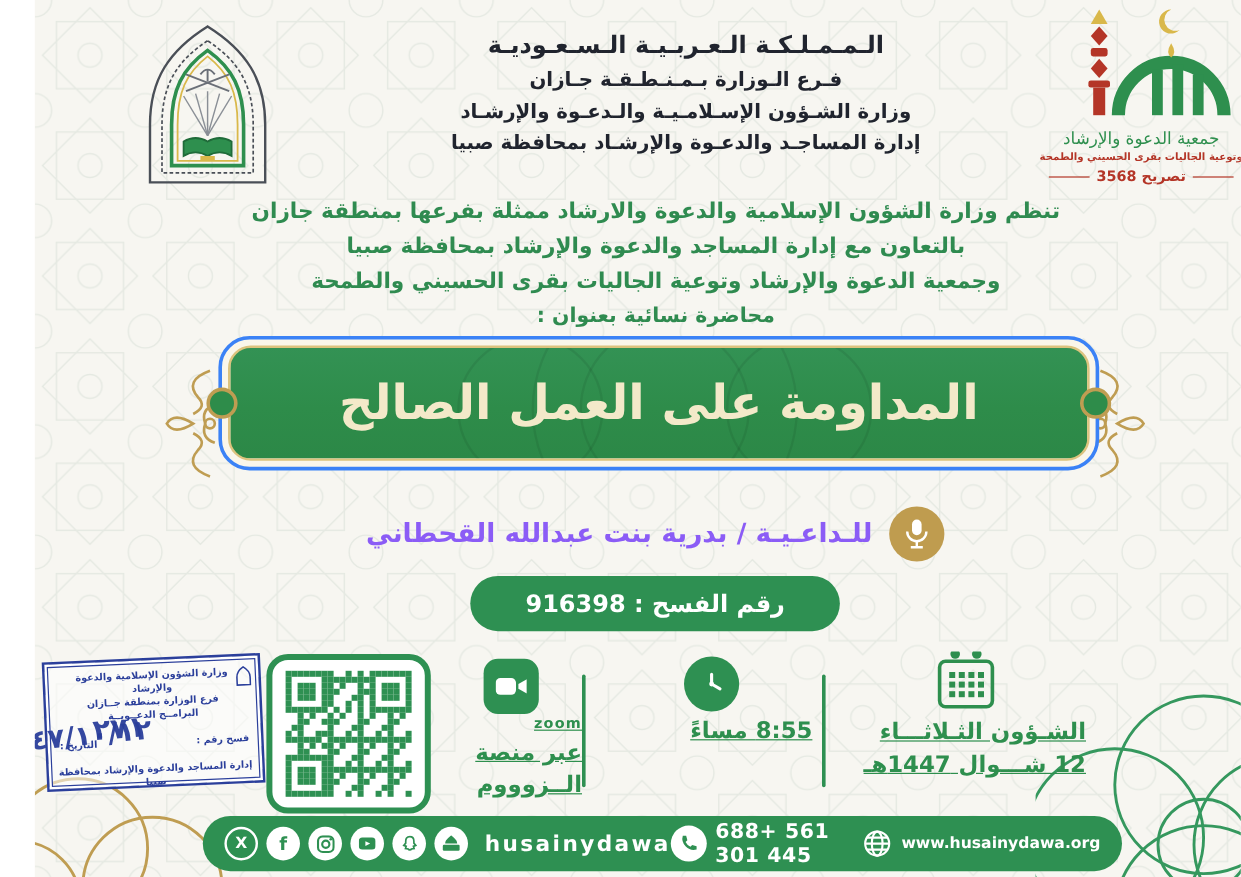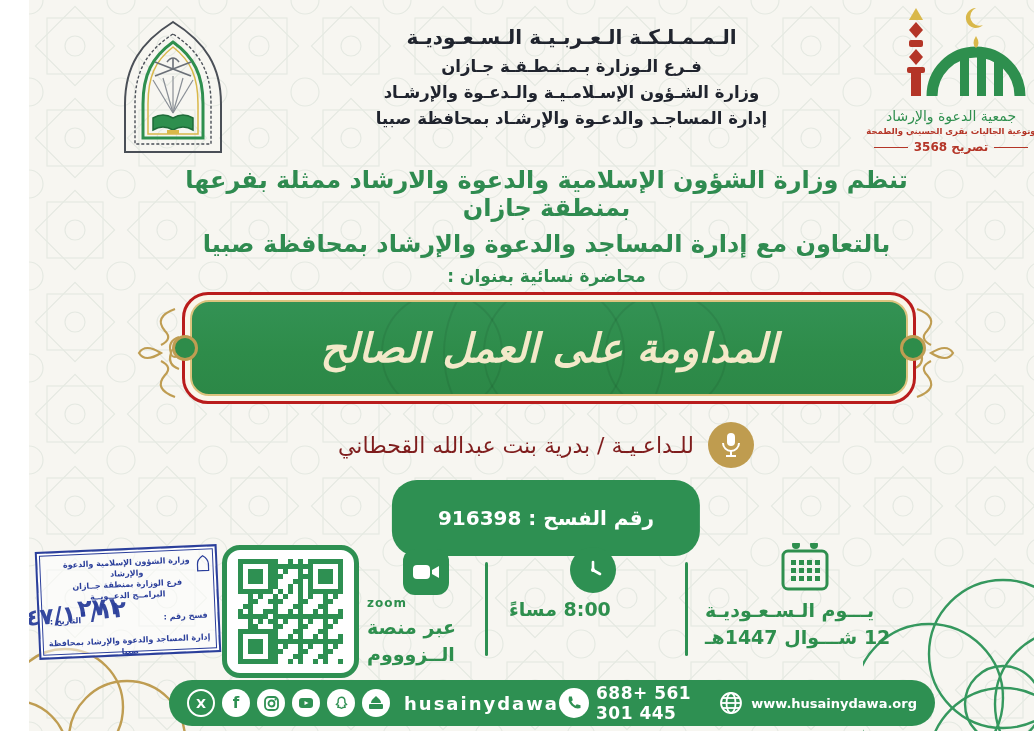--- a/index.html
+++ b/index.html
@@ -17,59 +17,59 @@
   .header-text .ln{font-size:16.5px;font-weight:bold;margin-bottom:7px;}
 
   .assoc{left:822px;top:6px;width:200px;text-align:center;direction:rtl;}
   .assoc .name{color:#2e8f4e;font-weight:normal;font-size:14px;margin-top:2px;}
   .assoc .sub{color:#b43527;font-weight:bold;font-size:8.5px;margin-top:2px;}
   .assoc .lic{color:#b43527;font-weight:bold;font-size:12px;margin-top:4px;display:flex;align-items:center;justify-content:center;gap:6px;}
   .assoc .lic::before,.assoc .lic::after{content:"";display:block;width:34px;height:0;border-top:1.5px solid #b43527;}
 
   
   .intro{left:110px;top:166px;width:815px;text-align:center;direction:rtl;color:#2f8b50;}
-  .intro div{font-weight:bold;font-size:24px;margin-bottom:8px;}
+  .intro div{font-weight:bold;font-size:18px;margin-bottom:8px;}
   .intro div:last-child{font-size:17px;margin-top:2px;}
 
   
-  .banner{left:153px;top:292px;width:734px;height:112px;border:3px solid #b91c1c;border-radius:26px;
-    box-sizing:border-box;padding:5px;background:#faf6ea;font-style:italic;}
+  .banner{left:153px;top:280px;width:734px;height:112px;border:3px solid #3b82f6;border-radius:26px;
+    box-sizing:border-box;padding:5px;background:#faf6ea;}
   .banner-inner{position:relative;width:100%;height:100%;box-sizing:border-box;border-radius:19px;
     background:linear-gradient(180deg,#339254 0%,#2e8c4a 55%,#2c8847 100%);
     border:2px solid #dcc37e;display:flex;align-items:center;justify-content:center;overflow:hidden;}
   .banner-title{color:#f3e9c9;font-size:40px;font-weight:bold;direction:rtl;position:relative;z-index:2;}
   .banner-medal{width:20px;height:20px;border-radius:50%;background:#2e8c4a;border:3px solid #bf9d52;top:50%;margin-top:-13px;}
 
   
   .speaker-row{left:0;top:422px;width:1034px;display:flex;align-items:center;justify-content:center;gap:14px;}
-  .speaker-text{direction:rtl;color:#7f1d1d;font-weight:normal;font-size:22px;white-space:nowrap;}
+  .speaker-text{direction:rtl;color:#8b5cf6;font-weight:bold;font-size:22px;white-space:nowrap;}
   .mic-badge{width:46px;height:46px;border-radius:50%;background:#bf9c4f;display:flex;align-items:center;justify-content:center;}
 
   
   .permit{left:50%;transform:translateX(-50%);top:480px;background:#2e9052;color:#fff;border-radius:25px;
-    padding:26px 46px;font-size:20px;font-weight:bold;direction:rtl;white-space:nowrap;}
+    padding:11px 46px;font-size:20px;font-weight:bold;direction:rtl;white-space:nowrap;}
 
   
   .stamp{left:8px;top:548px;width:182px;height:108px;transform:rotate(-2.5deg);color:#2b3f9b;
     border:2px solid #2b3f9b;box-shadow:inset 0 0 0 2px #fff, inset 0 0 0 3px #2b3f9b;
     box-sizing:border-box;padding:7px 8px 5px 8px;text-align:center;direction:rtl;background:rgba(255,255,255,.55);}
   .stamp .s{font-size:8px;font-weight:bold;line-height:11px;}
   .stamp .row4{display:flex;justify-content:space-between;font-size:8px;font-weight:bold;margin-top:13px;padding:0 2px;}
   .stamp .hand{position:absolute;font-weight:bold;color:#2b3f9b;opacity:.95;}
   .stamp .hand.num{font-size:24px;top:42px;left:38px;transform:rotate(-2deg);}
   .stamp .hand.date{font-size:23px;top:48px;left:-14px;transform:rotate(-3deg);letter-spacing:1px;}
   .stamp .arch{position:absolute;right:6px;top:8px;}
   .stamp .l5{margin-top:12px;}
 
   .qr-card{left:193px;top:545px;width:137px;height:133px;background:#fff;border:5px solid #2e9052;border-radius:18px;
     box-sizing:border-box;display:flex;align-items:center;justify-content:center;}
   .qr-grid{display:grid;grid-template-columns:repeat(21,5px);grid-auto-rows:5px;}
   .qr-grid div.f{background:#2e9052;}
 
-  .detail{text-align:left;direction:rtl;color:#2e8f4e;}
+  .detail{text-align:right;direction:rtl;color:#2e8f4e;text-decoration:underline;}
   .detail .t1{font-size:19px;font-weight:bold;margin-top:6px;}
   .detail .t2{font-size:19px;font-weight:bold;margin-top:5px;}
   .platform{left:338px;top:549px;width:118px;}
   .platform .zoom-word{font-size:12px;font-weight:bold;color:#2e8f4e;margin-top:1px;letter-spacing:1px;}
   .zoom-sq{width:46px;height:46px;border-radius:12px;background:#2e9052;margin:0 auto;display:flex;align-items:center;justify-content:center;}
   .timebox{left:480px;top:547px;width:168px;}
   .datebox{left:676px;top:543px;width:200px;}
   .divider{width:3px;height:94px;background:#2e9052;border-radius:2px;top:562px;}
   .icon-circle{width:46px;height:46px;border-radius:50%;background:#2e9052;margin:0 auto;display:flex;align-items:center;justify-content:center;}
 
@@ -179,20 +179,21 @@
       </g>
     </svg>
     <div class="name">جمعية الدعوة والإرشاد</div>
     <div class="sub">وتوعية الجاليات بقرى الحسيني والطمحة</div>
     <div class="lic">تصريح 3568</div>
   </div>
 
   <div class="abs z2 intro">
     <div>تنظم وزارة الشؤون الإسلامية والدعوة والارشاد ممثلة بفرعها بمنطقة جازان</div>
     <div>بالتعاون مع إدارة المساجد والدعوة والإرشاد بمحافظة صبيا</div>
+    <div>وجمعية الدعوة والإرشاد وتوعية الجاليات بقرى الحسيني والطمحة</div>
     <div>محاضرة نسائية بعنوان :</div>
   </div>
 
   <svg class="abs z2" style="left:106px;top:303px;" width="54" height="100" viewBox="0 0 54 100">
     <g fill="none" stroke="#bf9d52" stroke-width="2.2">
       <path d="M40 6 q-22 8 -10 22 q8 8 -4 14"></path>
       <path d="M40 94 q-22 -8 -10 -22 q8 -8 -4 -14"></path>
       <path d="M26 50 q-16 -10 -22 0 q6 10 22 0 Z"></path>
       <path d="M44 34 q-12 4 -8 16"></path>
       <path d="M44 66 q-12 -4 -8 -16"></path>
@@ -718,21 +719,21 @@
 
   <div class="abs z2 detail timebox">
     <div class="icon-circle">
       <svg width="26" height="26" viewBox="0 0 26 26">
         <circle cx="13" cy="13" r="11" fill="none" stroke="#fff" stroke-width="0"></circle>
         <line x1="13" y1="13" x2="13" y2="5" stroke="#fff" stroke-width="2.6" stroke-linecap="round"></line>
         <line x1="13" y1="13" x2="20" y2="17" stroke="#fff" stroke-width="2.6" stroke-linecap="round"></line>
         <circle cx="13" cy="13" r="2" fill="#fff"></circle>
       </svg>
     </div>
-    <div class="t2">8:00 مساءً</div>
+    <div class="t2">8:55 مساءً</div>
   </div>
 
   <div class="abs z2 divider" style="left:656px;"></div>
 
   <div class="abs z2 detail datebox">
     <svg width="52" height="50" viewBox="0 0 52 50" style="display:block;margin:0 auto;">
       <rect x="4" y="8" width="44" height="38" rx="5" fill="none" stroke="#2e8f4e" stroke-width="3"></rect>
       <path d="M13 2 a4 4 0 0 1 8 0 a4 4 0 0 1 -8 0" fill="#2e8f4e"></path>
       <path d="M31 2 a4 4 0 0 1 8 0 a4 4 0 0 1 -8 0" fill="#2e8f4e"></path>
       <g fill="#2e8f4e">
@@ -743,21 +744,21 @@
         <rect x="12" y="25" width="5" height="5"></rect>
           <rect x="20" y="25" width="5" height="5"></rect>
           <rect x="28" y="25" width="5" height="5"></rect>
           <rect x="36" y="25" width="5" height="5"></rect>
         <rect x="12" y="33" width="5" height="5"></rect>
           <rect x="20" y="33" width="5" height="5"></rect>
           <rect x="28" y="33" width="5" height="5"></rect>
           <rect x="36" y="33" width="5" height="5"></rect>
       </g>
     </svg>
-    <div class="t1">يـــوم الـسـعـوديـة</div>
+    <div class="t1">الشـؤون الثـلاثـــاء</div>
     <div class="t2">12 شـــوال 1447هـ</div>
   </div>
 
   <div class="abs z3 footer-bar">
     <div class="fgroup">
       <div class="soc outline">X</div>
       <div class="soc">f</div>
       <div class="soc">
         <svg width="15" height="15" viewBox="0 0 15 15">
             <rect x="1" y="1" width="13" height="13" rx="4" fill="none" stroke="#2e9052" stroke-width="1.8"></rect>

